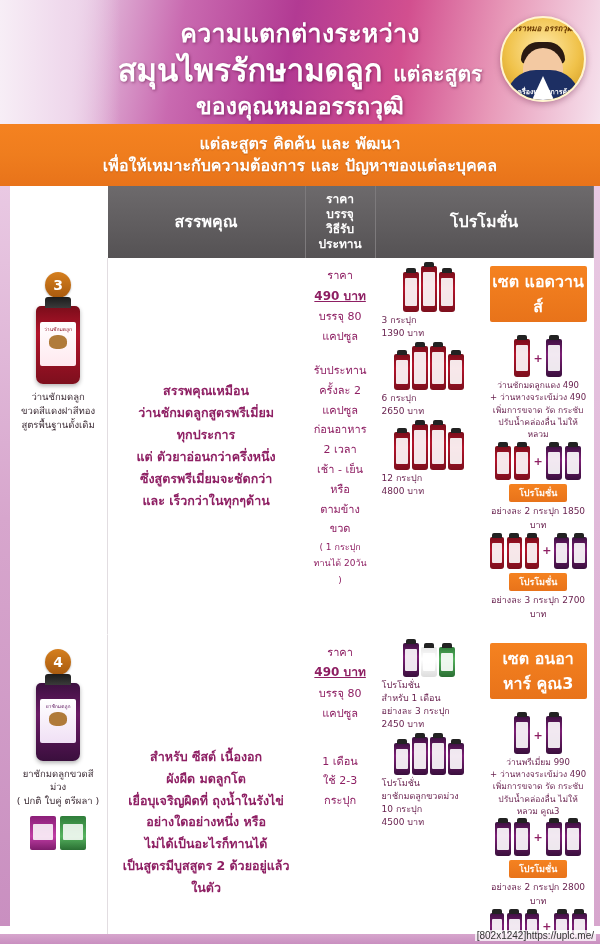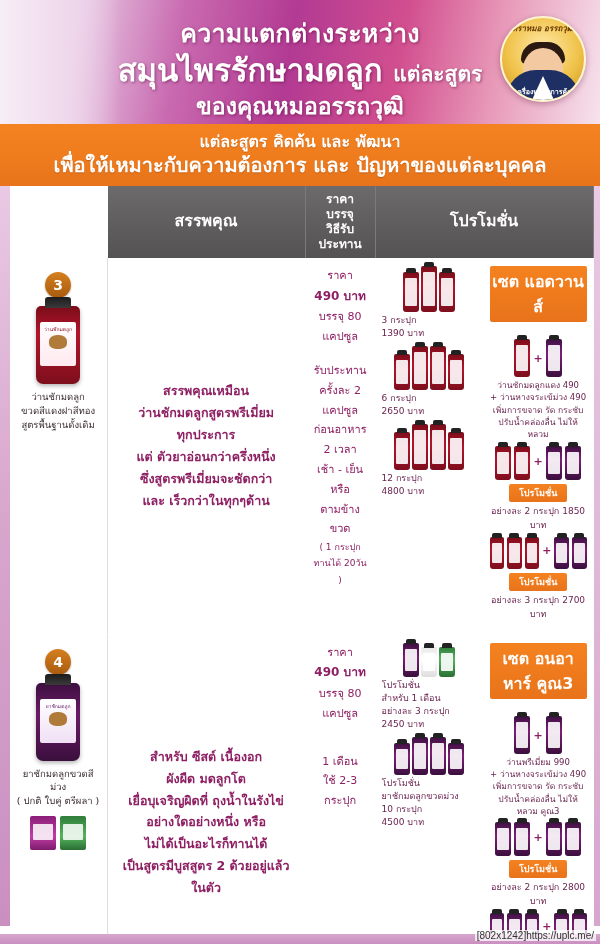--- a/index.html
+++ b/index.html
@@ -78,21 +78,21 @@
   .subbar {
     height: 62px;
     background: linear-gradient(180deg, #f58220 0%, #ef7d1e 50%, #e8731a 100%);
     color: #fff;
     display: flex; flex-direction: column;
     align-items: center; justify-content: center;
     line-height: 1.35;
     text-shadow: 0 1px 1px rgba(120,50,0,.35);
   }
   .subbar-l1 { font-size: 16px; font-weight: bold; }
-  .subbar-l2 { font-size: 20px; font-weight: bold; }
+  .subbar-l2 { font-size: 16px; font-weight: bold; }
 
   
   .table-wrap { position: relative; display: flex; height: 740px; }
   .left-strip {
     width: 12px;
     background: linear-gradient(180deg, #e9c9e3 0%, #d7a6cd 45%, #c98fc0 100%);
   }
   .right-strip {
     width: 8px;
     background: linear-gradient(180deg, #e9c9e3 0%, #d7a6cd 100%);
@@ -107,21 +107,21 @@
   .hdr {
     background: linear-gradient(180deg, #6d6a6c 0%, #555254 100%);
     color: #fff;
     display: flex; align-items: center; justify-content: center;
     text-align: center;
     font-size: 15px; font-weight: bold;
     line-height: 1.25;
     border-right: 1px solid #7d7a7c;
   }
   .hdr.small { font-size: 12px; }
-  .hdr.wide { font-size: 16px; font-family: Liberation Mono, monospace; }
+  .hdr.wide { font-size: 16px; }
   .hdr.first { background: #ffffff; border-right: none; }
 
   .cell {
     border-right: 1px solid #ffffff;
     border-bottom: 1px solid #ffffff;
     padding: 8px 6px;
     position: relative;
   }
 
   .c-product {
@@ -181,21 +181,21 @@
     color: #8e1f63;
     font-size: 12.5px; font-weight: bold;
     text-align: center; line-height: 1.75;
     display: flex; align-items: center; justify-content: center;
   }
   .c-desc .inner { padding: 0 4px; }
 
   .c-price {
     color: #8e1f63; font-size: 11px; text-align: center; line-height: 1.8;
   }
-  .c-price .big { font-weight: bold; font-size: 12px; }
+  .c-price .big { font-weight: bold; font-size: 12px; text-decoration: underline; }
   .c-price .tiny { font-size: 9px; }
   .price-gap { height: 14px; }
 
   .c-promo, .c-set { font-size: 9px; color: #4a3340; }
 
   .promo-item { margin-bottom: 6px; }
   .packshot {
     display: flex; justify-content: center; align-items: flex-end; gap: 2px;
     margin-bottom: 2px;
   }

